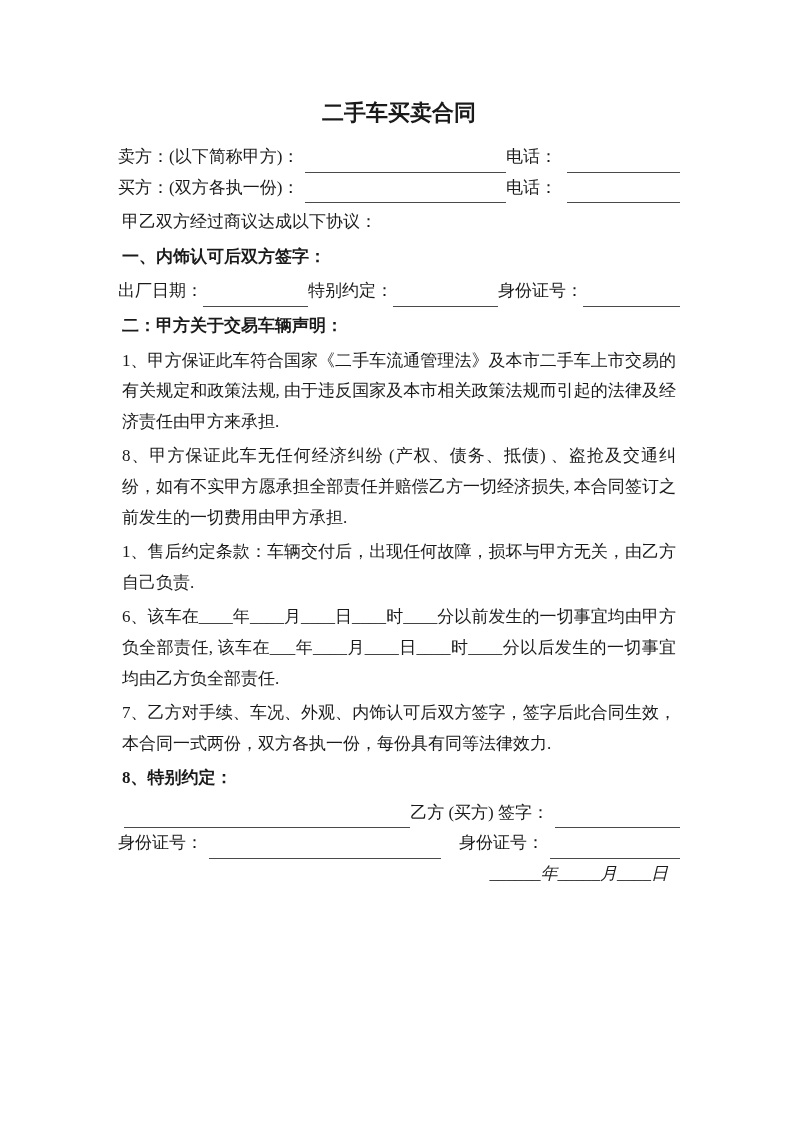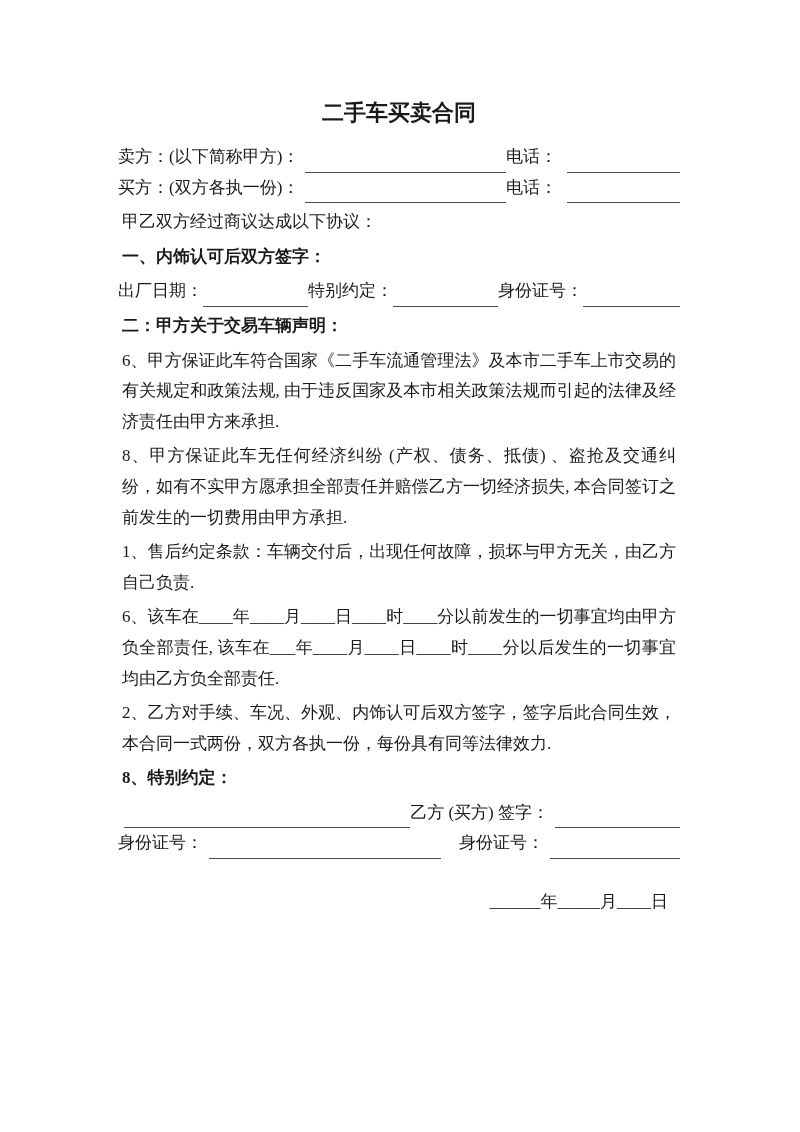--- a/index.html
+++ b/index.html
@@ -33,24 +33,24 @@
     border-bottom: 1px solid #4a4a4a;
     flex: 0 0 auto;
   }
   .fill { flex: 1 1 auto; }
   .w-phone { width: 113px; margin-left: 10px; }
   .w-veh { width: 105px; }
   .w-sign-b { width: 125px; margin-left: 6px; }
   .w-id-a { width: 232px; margin-right: 18px; }
   .gap6 { margin-left: 6px; }
   .date-row {
-    margin-top: 28px;
     text-align: right;
     padding-right: 12px;
     line-height: 30.6px;
+    font-style: italic;
   }
 </style>
 </head>
 <body>
 
 <div class="page">
 
   <h1 class="title">二手车买卖合同</h1>
 
   <div class="row">
@@ -76,25 +76,25 @@
     <span class="lbl">出厂日期：</span>
     <span class="blank w-veh"></span>
     <span class="lbl">特别约定：</span>
     <span class="blank w-veh"></span>
     <span class="lbl">身份证号：</span>
     <span class="blank fill"></span>
   </div>
 
   <p class="line heading">二：甲方关于交易车辆声明：</p>
 
-  <p class="line clause">6、甲方保证此车符合国家《二手车流通管理法》及本市二手车上市交易的有关规定和政策法规, 由于违反国家及本市相关政策法规而引起的法律及经济责任由甲方来承担.</p>
+  <p class="line clause">1、甲方保证此车符合国家《二手车流通管理法》及本市二手车上市交易的有关规定和政策法规, 由于违反国家及本市相关政策法规而引起的法律及经济责任由甲方来承担.</p>
   <p class="line clause">8、甲方保证此车无任何经济纠纷 (产权、债务、抵债) 、盗抢及交通纠纷，如有不实甲方愿承担全部责任并赔偿乙方一切经济损失, 本合同签订之前发生的一切费用由甲方承担.</p>
   <p class="line clause">1、售后约定条款：车辆交付后，出现任何故障，损坏与甲方无关，由乙方自己负责.</p>
   <p class="line clause">6、该车在____年____月____日____时____分以前发生的一切事宜均由甲方负全部责任, 该车在___年____月____日____时____分以后发生的一切事宜均由乙方负全部责任.</p>
-  <p class="line clause">2、乙方对手续、车况、外观、内饰认可后双方签字，签字后此合同生效，本合同一式两份，双方各执一份，每份具有同等法律效力.</p>
+  <p class="line clause">7、乙方对手续、车况、外观、内饰认可后双方签字，签字后此合同生效，本合同一式两份，双方各执一份，每份具有同等法律效力.</p>
   <p class="line clause heading">8、特别约定：</p>
 
   <div class="row">
     <span class="blank fill gap6"></span>
     <span class="lbl">乙方 (买方) 签字：</span>
     <span class="blank w-sign-b"></span>
   </div>
 
   <div class="row">
     <span class="lbl">身份证号：</span>

